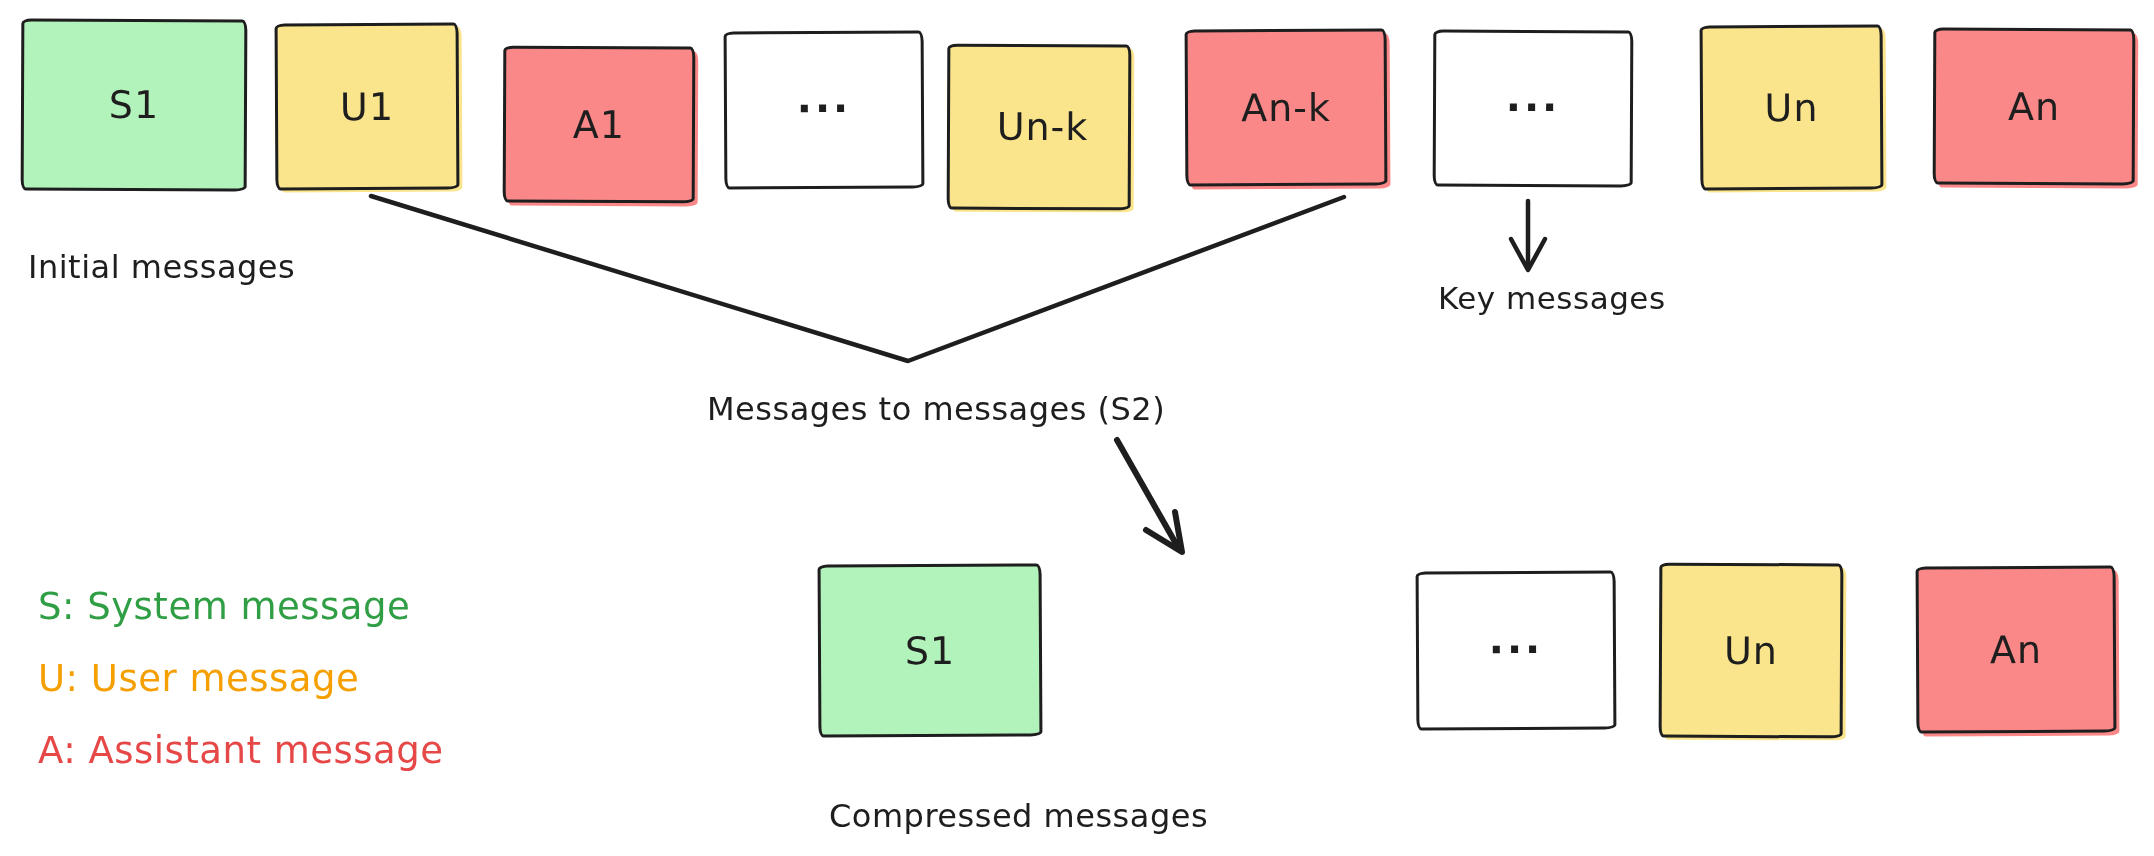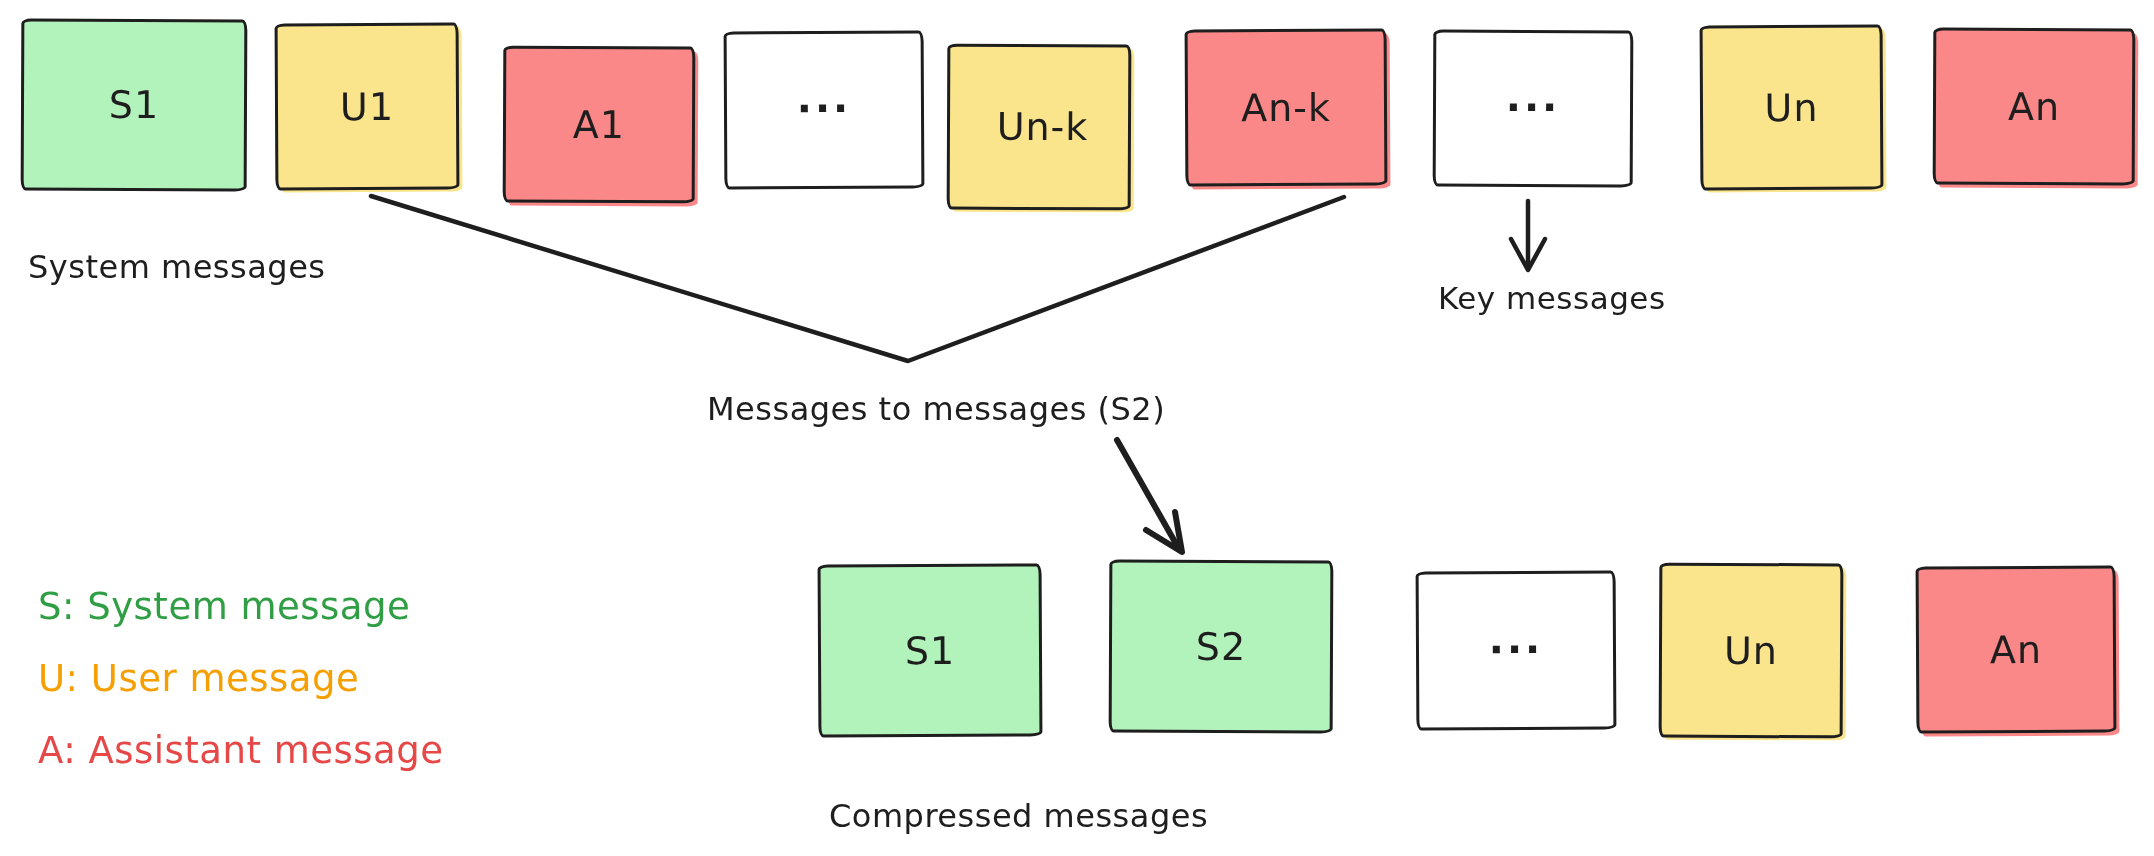--- a/index.html
+++ b/index.html
@@ -81,42 +81,39 @@
   <div class="box fill-user rot-b" style="left:1700px;top:25px; width:183px; height:165px;">
       <span>Un</span>
     </div>
   <div class="box fill-assistant rot-a" style="left:1933px;top:28px; width:202px; height:157px;">
       <span>An</span>
     </div>
 
   <div class="box fill-system rot-b" style="left:818px; top:564px;width:224px;height:173px;">
       <span>S1</span>
     </div>
-  <div class="box fill-system rot-a" style="left:1109px;top:560px;width:224px;height:173px;">
-      <span>S2</span>
-    </div>
   <div class="box fill-ellipsis rot-b" style="left:1416px;top:571px;width:200px;height:159px;">
       <span class="dots">...</span>
     </div>
   <div class="box fill-user rot-a" style="left:1659px;top:563px;width:184px;height:175px;">
       <span>Un</span>
     </div>
   <div class="box fill-assistant rot-b" style="left:1916px;top:566px;width:200px;height:167px;">
       <span>An</span>
     </div>
 
   <svg id="overlay" viewBox="0 0 2154 856" xmlns="http://www.w3.org/2000/svg">
     <path d="M371 196 L908 361 L1344 197" stroke-width="4.5"></path>
     <path d="M1528 201 L1528 266" stroke-width="4.5"></path>
     <path d="M1511 239 L1528 270 L1545 239" stroke-width="4.5"></path>
     <path d="M1117 440 L1179 549" stroke-width="6"></path>
     <path d="M1175 512 L1182 552 L1146 530" stroke-width="6"></path>
   </svg>
 
-  <div class="caption" style="left:28px;  top:248px;">System messages</div>
+  <div class="caption" style="left:28px;  top:248px;">Initial messages</div>
   <div class="caption" style="left:707px; top:390px;">Messages to messages (S2)</div>
   <div class="caption" style="left:1438px;top:280px;font-size:31px;">Key messages</div>
   <div class="caption" style="left:829px; top:797px;">Compressed messages</div>
 
   <div>
     <div class="legend-item legend-system" style="left:38px;top:585px;">S: System message</div>
     <div class="legend-item legend-user" style="left:38px;top:657px;">U: User message</div>
     <div class="legend-item legend-assistant" style="left:38px;top:729px;">A: Assistant message</div>
   </div>
 

